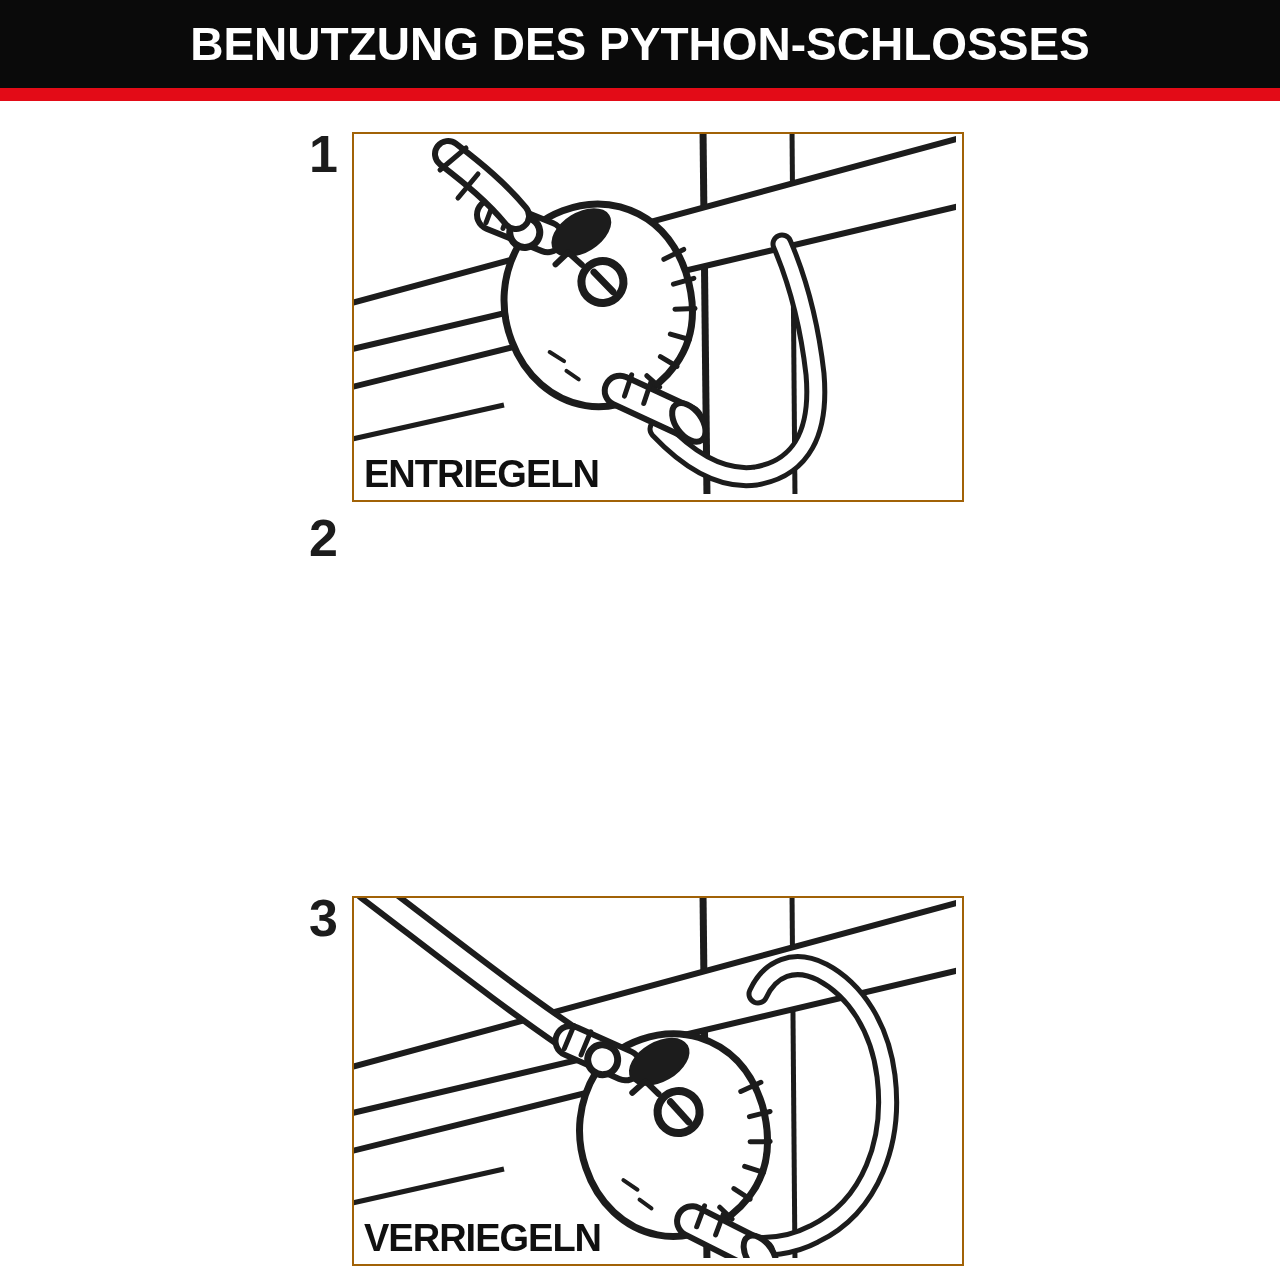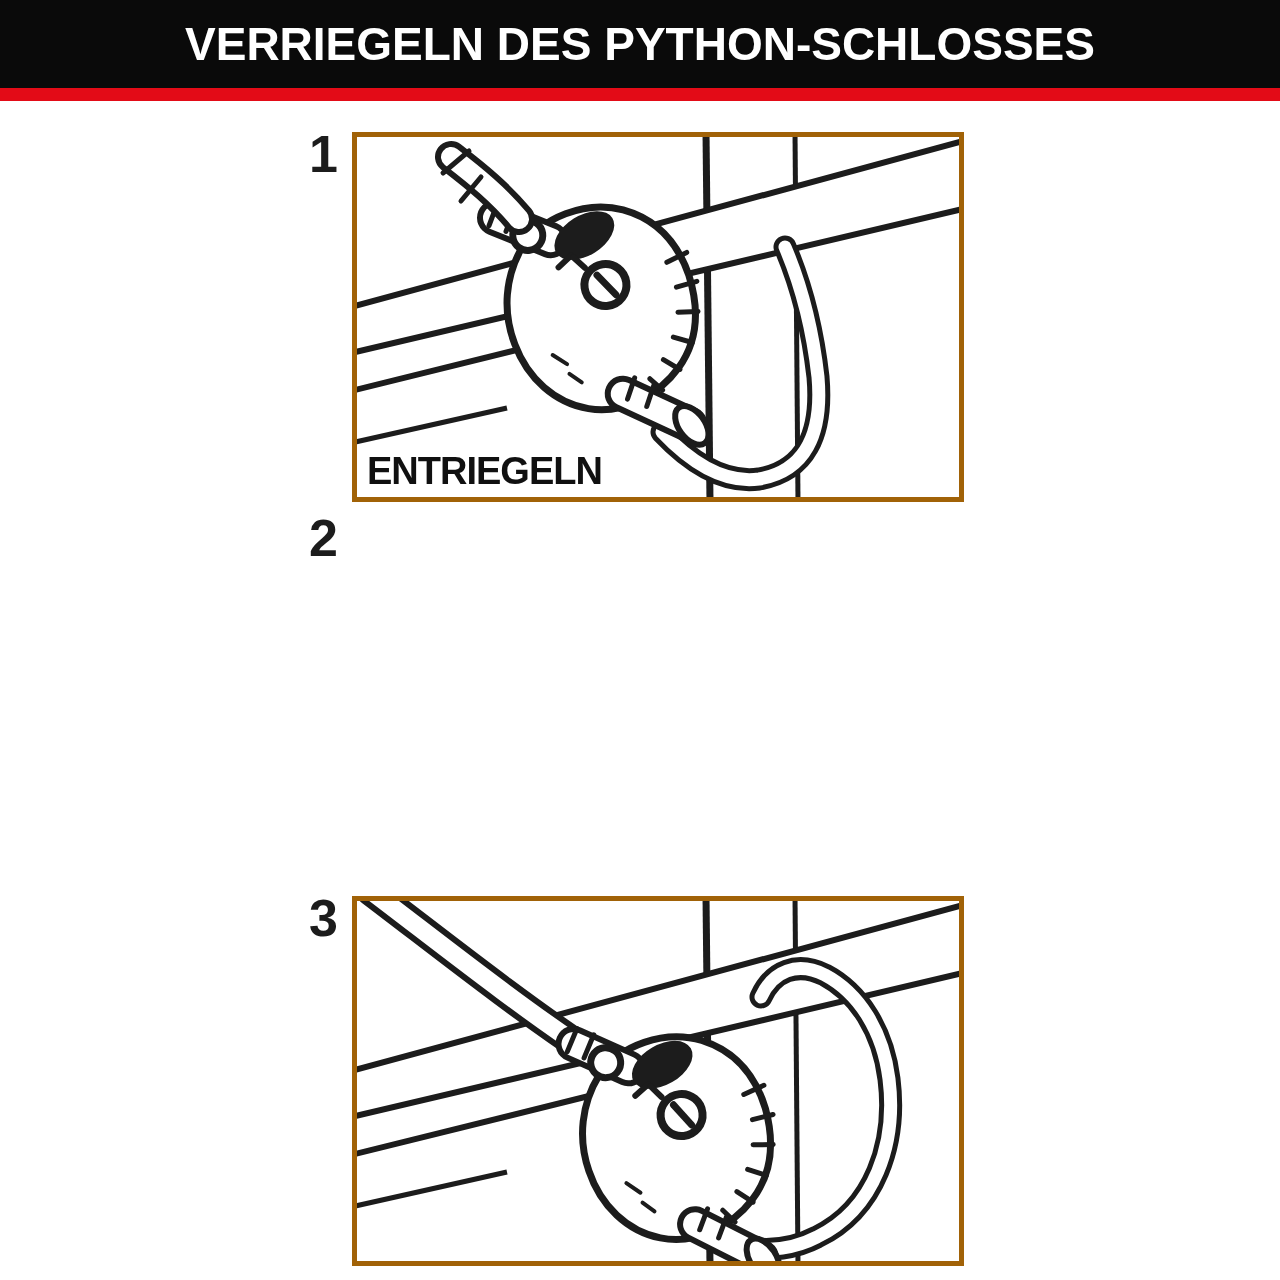--- a/index.html
+++ b/index.html
@@ -12,42 +12,42 @@
     display:flex;align-items:center;justify-content:center;
   }
   .header-title{
     color:#ffffff;font-size:46px;font-weight:700;letter-spacing:0px;white-space:nowrap;
   }
   .accent-stripe{
     position:absolute;top:88px;left:0;width:1280px;height:13px;background:#e30b17;
   }
   .panel{
     position:absolute;left:352px;width:612px;height:370px;
-    border:5px solid #a16207;background:#ffffff;box-sizing:border-box;
+    border:2px solid #a16207;background:#ffffff;box-sizing:border-box;
   }
   .panel-1{top:132px}.panel-2{top:516px}.panel-3{top:896px}
   .panel svg{position:absolute;top:0;left:0;width:602px;height:360px;display:block;}
   .panel-label{
     position:absolute;left:10px;bottom:4px;font-size:38px;font-weight:700;
     color:#101010;letter-spacing:-1px;white-space:nowrap;
   }
   .step-number{
     position:absolute;left:288px;width:50px;text-align:right;
     font-size:52px;font-weight:700;color:#1c1c1c;line-height:1;
   }
   .num-1{top:128px}.num-2{top:512px}.num-3{top:892px}
   .defs-holder{position:absolute;width:0;height:0;overflow:hidden;}
 </style>
 </head>
 <body>
 
 <div class="page">
 
   <div class="header-bar">
-    <div class="header-title">VERRIEGELN DES PYTHON-SCHLOSSES</div>
+    <div class="header-title">BENUTZUNG DES PYTHON-SCHLOSSES</div>
   </div>
   <div class="accent-stripe"></div>
 
   <svg class="defs-holder" aria-hidden="true">
     <defs>
       <g id="fence">
         <path d="M349,-5 L353,365" stroke="#1c1c1c" stroke-width="7" fill="none"></path>
         <path d="M438,-5 L441,365" stroke="#1c1c1c" stroke-width="5" fill="none"></path>
         <path d="M-6,170 L606,4 L606,72 L-6,216 Z" fill="#ffffff" stroke="#1c1c1c" stroke-width="6"></path>
         <path d="M-6,254 L240,193" stroke="#1c1c1c" stroke-width="6" fill="none"></path>
@@ -110,15 +110,16 @@
         <path d="M315,305 C355,352 418,358 460,336 C518,308 540,242 532,178 C526,130 502,92 468,74 C440,60 416,70 404,96" stroke="#ffffff" stroke-width="13" fill="none" stroke-linecap="round"></path>
       </g>
       <g>
         <path d="M14,-10 C80,40 158,102 230,150" stroke="#1c1c1c" stroke-width="30" fill="none" stroke-linecap="round"></path>
         <path d="M14,-10 C80,40 158,102 230,150" stroke="#ffffff" stroke-width="18" fill="none" stroke-linecap="round"></path>
       </g>
       <g>
         <use href="#lock" transform="translate(325,218) rotate(-6)"></use>
       </g>
     </svg>
+    <div class="panel-label">VERRIEGELN</div>
   </div>
 
 </div>
 
 </body></html>

